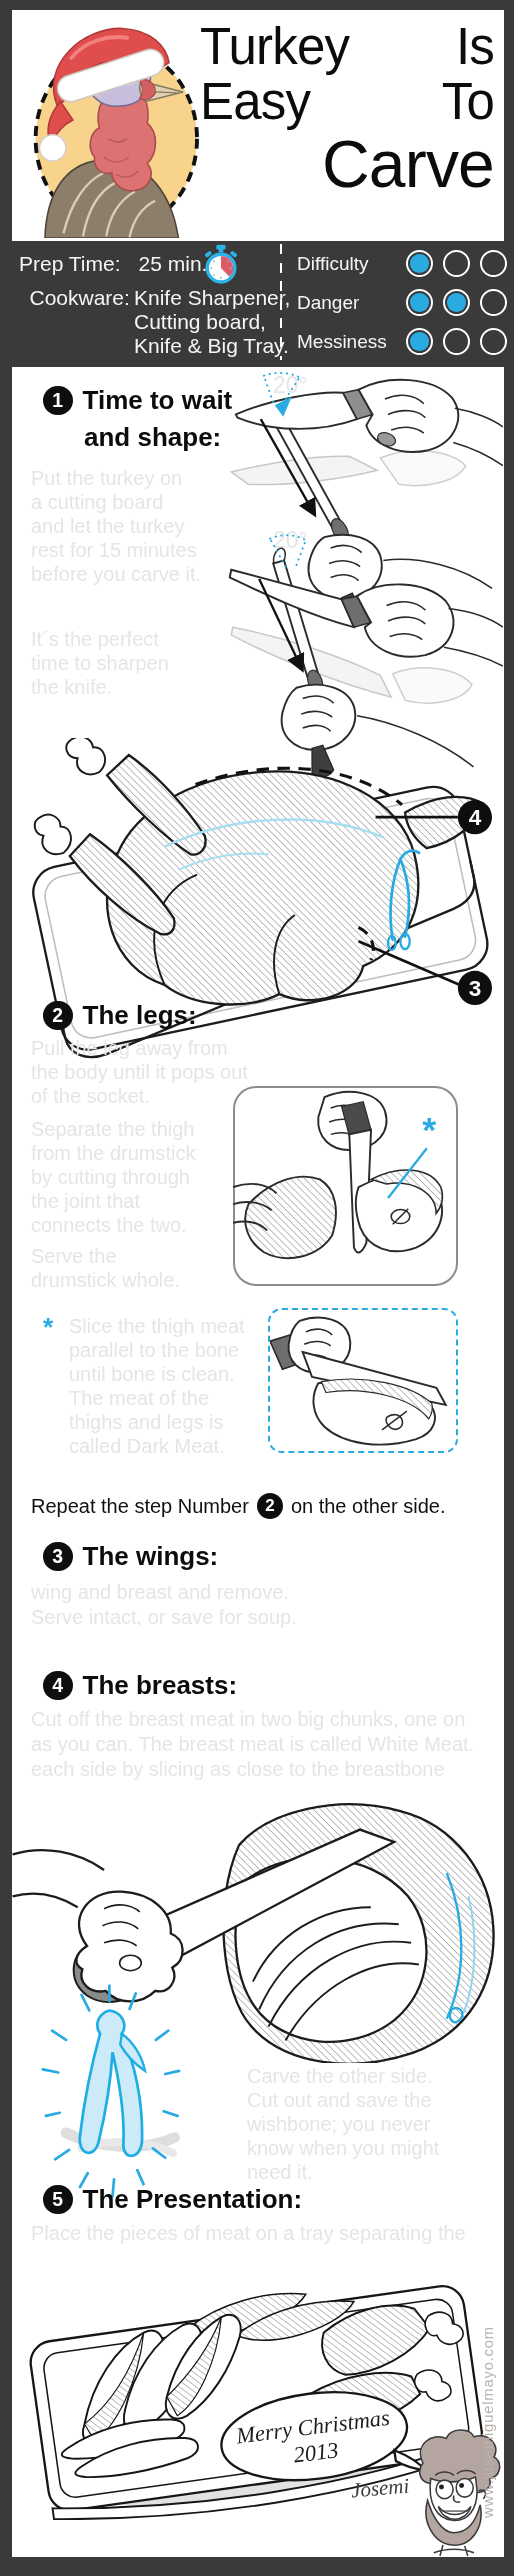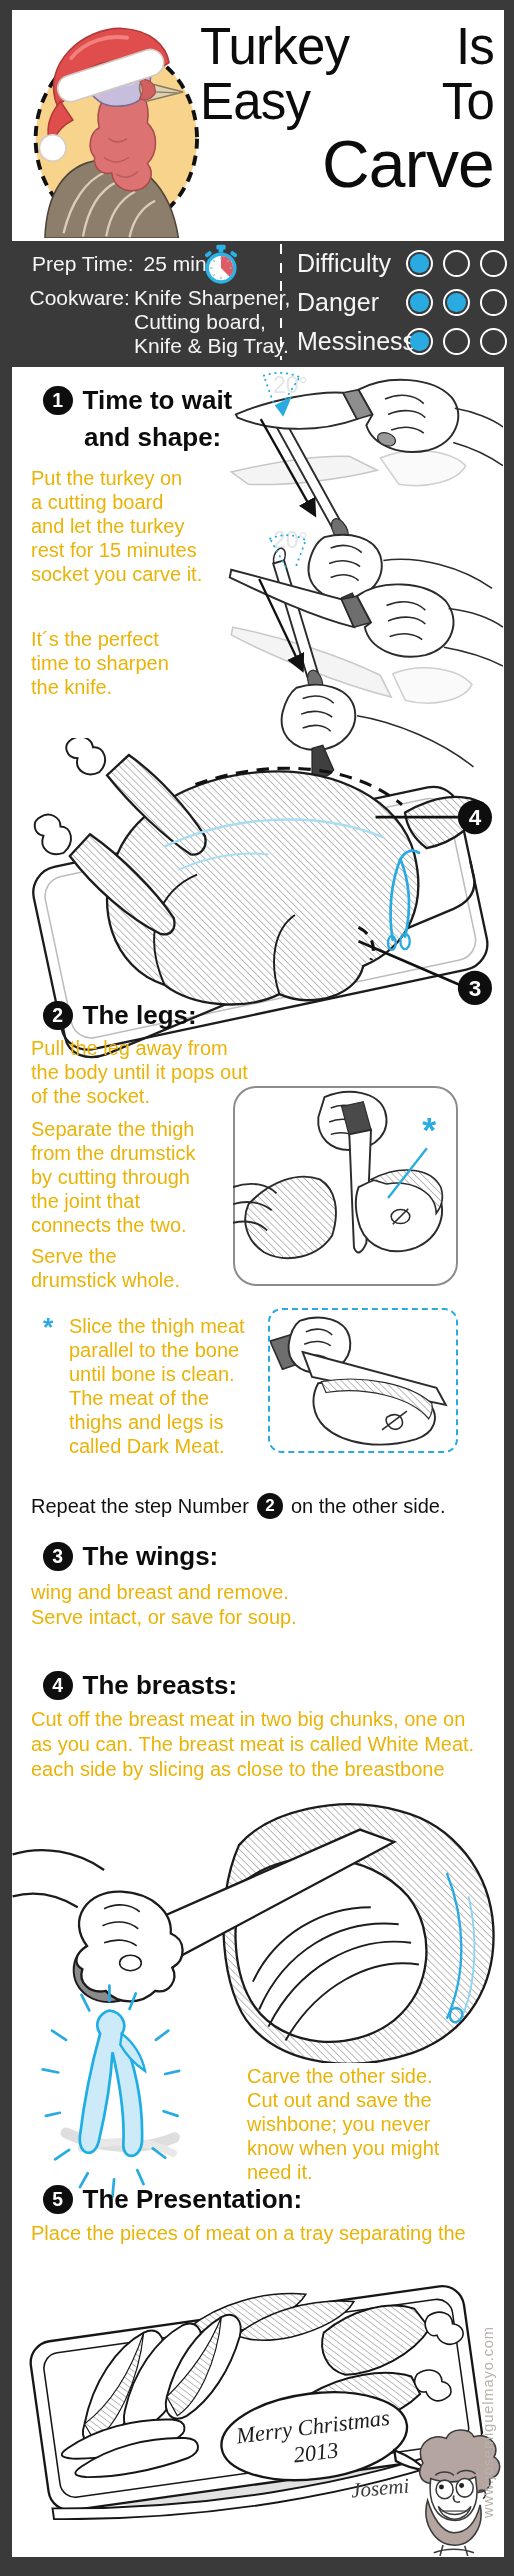--- a/index.html
+++ b/index.html
@@ -15,28 +15,28 @@
   .title-line{font-size:51px;line-height:55px;letter-spacing:-0.8px;
               text-align:justify;text-align-last:justify;-moz-text-align-last:justify;}
   .title-line.big{font-size:66px;line-height:70px;text-align:center;text-align-last:right;}
 
   
   .band-text{color:#f5f5f5;font-size:21px;line-height:24px;}
   .band-label{white-space:nowrap;}
   .divider{position:absolute;left:280px;top:244px;width:2.3px;height:116px;
            background:repeating-linear-gradient(to bottom,#fff 0 10px,transparent 10px 18.6px);}
   .rating-row{position:absolute;display:flex;align-items:center;height:33px;}
-  .rating-label{width:109px;color:#f5f5f5;font-size:25px;}
+  .rating-label{width:109px;color:#f5f5f5;font-size:19px;}
   .dots{display:flex;gap:10px;}
   .dot{position:relative;width:23px;height:23px;border:2.3px solid #fff;border-radius:50%;box-sizing:content-box;}
   .dot.filled::after{content:"";position:absolute;left:2.3px;top:2.3px;right:2.3px;bottom:2.3px;
                      background:#29abe2;border-radius:50%;}
 
   
-  .body-text{font-size:20px;line-height:24px;color:#eab308;}
+  .body-text{font-size:20px;line-height:24px;color:#e5e5e5;}
   .tl{white-space:nowrap;}
   .step-heading{display:flex;align-items:center;gap:10px;font-size:26px;font-weight:bold;color:#0c0c0c;}
   .heading-line2{font-size:26px;font-weight:bold;color:#0c0c0c;}
   .badge{width:29.5px;height:29.5px;border-radius:50%;background:#0e0e0e;color:#fff;
          display:inline-flex;align-items:center;justify-content:center;
          font-size:19.4px;font-weight:bold;flex:0 0 auto;}
   .badge.inline{width:26.4px;height:26.4px;font-size:17px;}
   .repeat-row{display:flex;align-items:center;gap:7.8px;font-size:20px;color:#111;}
   .angle-label{position:absolute;font-size:23px;color:#e5e5e5;}
 
@@ -86,21 +86,21 @@
     </g>
     <circle cx="46" cy="170" r="17" fill="#fff" stroke="#d4cec7" stroke-width="2"></circle>
   </svg>
 
   <div class="title-block">
     <div class="title-line">Turkey Is</div>
     <div class="title-line">Easy To</div>
     <div class="title-line big">Carve</div>
   </div>
 
-  <div class="abs band-text" style="left:32px;top:252px;display:flex;gap:10px">
+  <div class="abs band-text" style="left:19px;top:252px;display:flex;gap:18px">
     <span class="band-label">Prep Time:</span>
     <span>25 min.</span>
   </div>
   <svg class="abs" style="left:203px;top:244px" width="36" height="42" viewBox="0 0 46 54">
     <rect x="17" y="1" width="12" height="6" rx="2" fill="#2bb3e8"></rect>
     <rect x="20" y="5" width="6" height="6" fill="#2bb3e8"></rect>
     <rect x="2" y="11" width="9" height="5" rx="2" fill="#2bb3e8" transform="rotate(-38 6 13)"></rect>
     <rect x="35" y="11" width="9" height="5" rx="2" fill="#2bb3e8" transform="rotate(38 40 13)"></rect>
     <circle cx="23" cy="31" r="20" fill="#2bb3e8"></circle>
     <circle cx="23" cy="31" r="15.5" fill="#fff"></circle>
@@ -143,21 +143,21 @@
   <div class="abs step-heading" style="left:43px;top:385px">
     <span class="badge">1</span>
     <span>Time to wait</span>
   </div>
   <div class="abs heading-line2" style="left:84px;top:422px">and shape:</div>
   <div class="abs body-text" style="left:31px;top:466px">
       <div class="tl">Put the turkey on</div>
       <div class="tl">a cutting board</div>
       <div class="tl">and let the turkey</div>
       <div class="tl">rest for 15 minutes</div>
-      <div class="tl">socket you carve it.</div>
+      <div class="tl">before you carve it.</div>
     </div>
   <div class="abs body-text" style="left:31px;top:627px">
       <div class="tl">It´s the perfect</div>
       <div class="tl">time to sharpen</div>
       <div class="tl">the knife.</div>
     </div>
 
   <span class="angle-label" style="left:273px;top:372px">20°</span>
   <span class="angle-label" style="left:273px;top:527px">20°</span>
 

